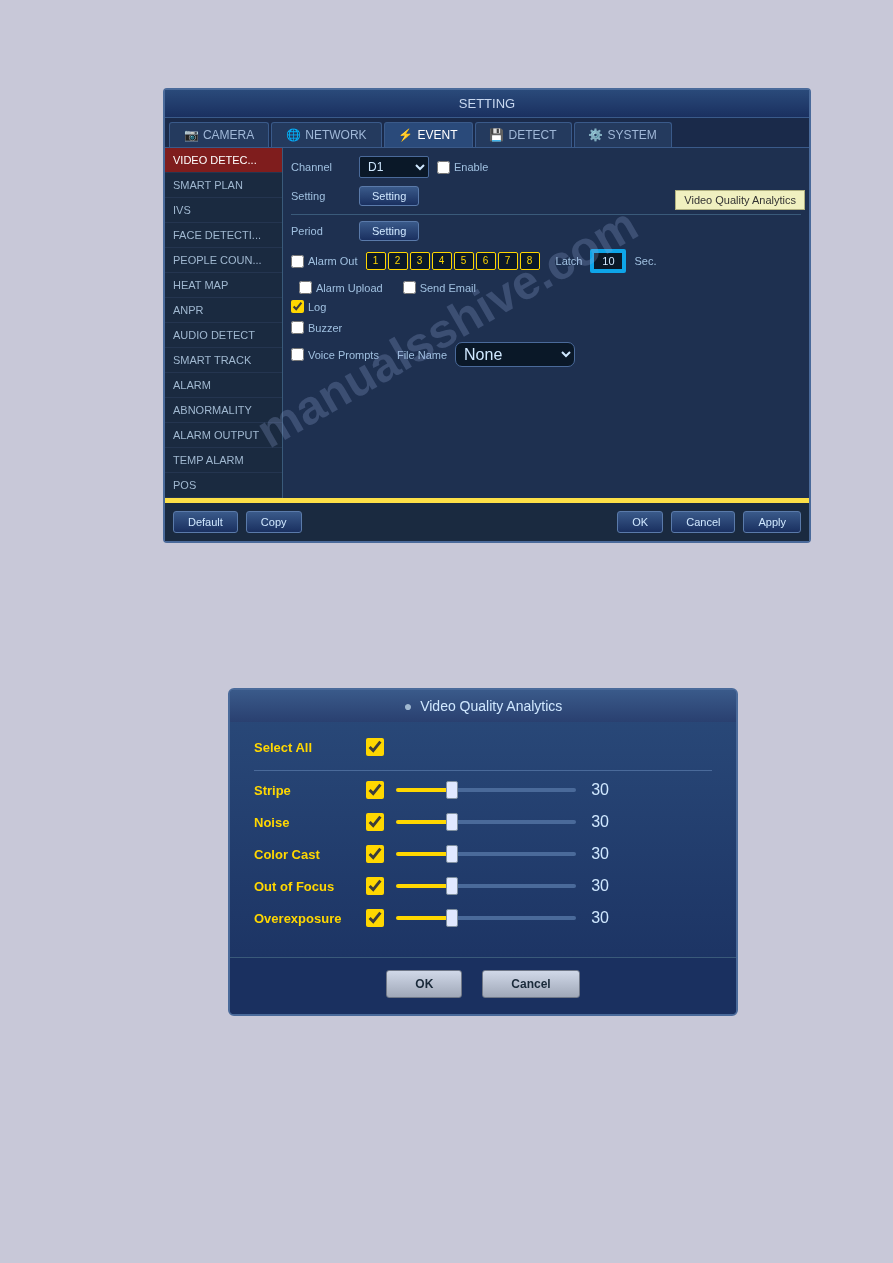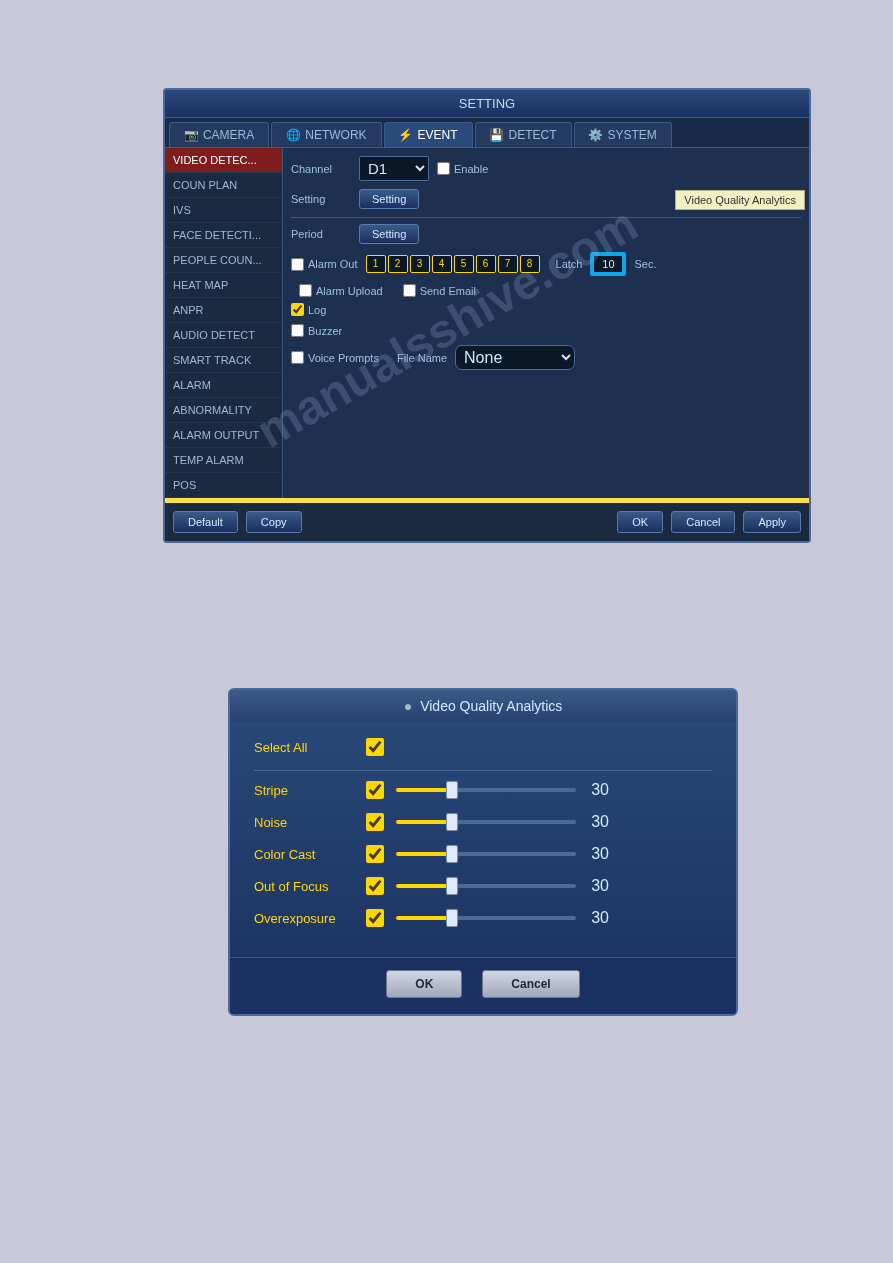--- a/index.html
+++ b/index.html
@@ -142,21 +142,21 @@
       font-size: 11px;
       width: 60px;
       flex-shrink: 0;
     }
 
     .form-select {
       background: #0a1828;
       border: 1px solid #4a6a9a;
       color: #d0e8ff;
       padding: 2px 4px;
-      font-size: 15px;
+      font-size: 12px;
       width: 70px;
       border-radius: 2px;
     }
 
     .form-btn {
       background: linear-gradient(180deg, #3a5a8a 0%, #1a3060 100%);
       border: 1px solid #5a7aaa;
       color: #d0e8ff;
       padding: 3px 12px;
       font-size: 11px;
@@ -316,20 +316,21 @@
       align-items: center;
       margin-bottom: 14px;
       gap: 12px;
     }
 
     .vqa-label {
       color: #ffd700;
       font-size: 13px;
       width: 100px;
       flex-shrink: 0;
+      font-weight: bold;
     }
 
     .vqa-checkbox {
       width: 18px;
       height: 18px;
       accent-color: #ffd700;
       flex-shrink: 0;
     }
 
     .vqa-divider {
@@ -423,21 +424,21 @@
     </div>
   </div>
 
   <div class="content-area">
 
     <div class="sidebar">
       <div class="sidebar-item active">
         <span>VIDEO DETEC...</span>
       </div>
       <div class="sidebar-item">
-        <span>COUN PLAN</span>
+        <span>SMART PLAN</span>
       </div>
       <div class="sidebar-item">
         <span>IVS</span>
       </div>
       <div class="sidebar-item">
         <span>FACE DETECTI...</span>
       </div>
       <div class="sidebar-item">
         <span>PEOPLE COUN...</span>
       </div>

